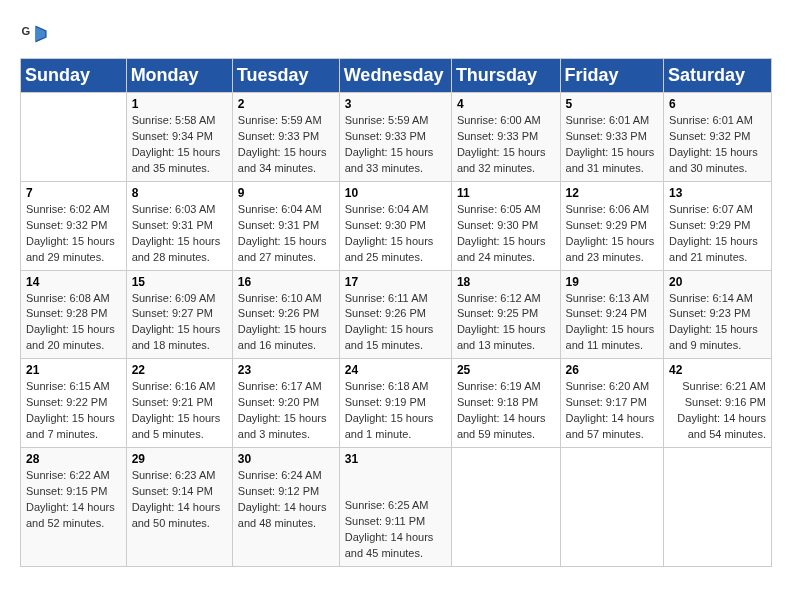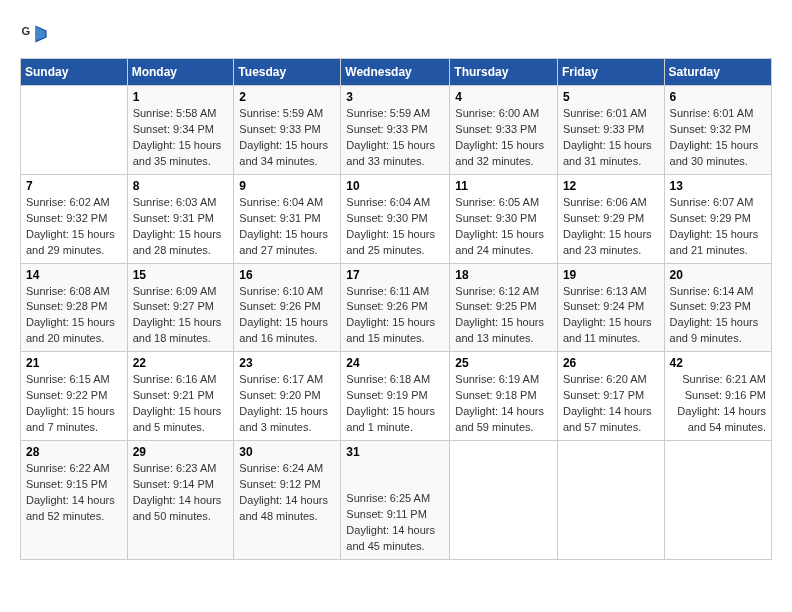--- a/index.html
+++ b/index.html
@@ -50,21 +50,21 @@
     .calendar {
       width: 100%;
       border-collapse: collapse;
       font-size: 11px;
     }
     .calendar thead th {
       background: #2255a4;
       color: #fff;
       padding: 6px 4px;
       text-align: left;
-      font-size: 12px;
+      font-size: 18px;
       font-weight: bold;
       border: 1px solid #ccc;
       margin-top: 30px;
     }
     .calendar tbody td {
       border: 1px solid #ccc;
       vertical-align: top;
       padding: 4px 5px;
       width: 113px;
       min-height: 80px;

